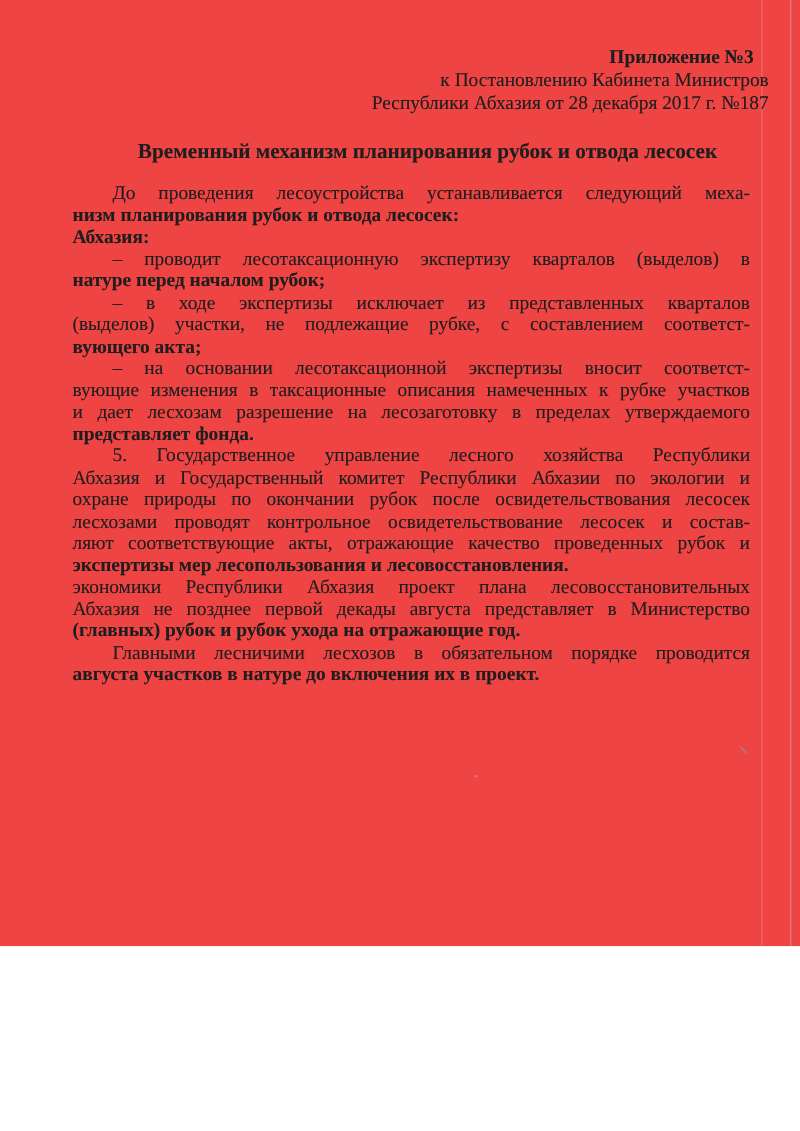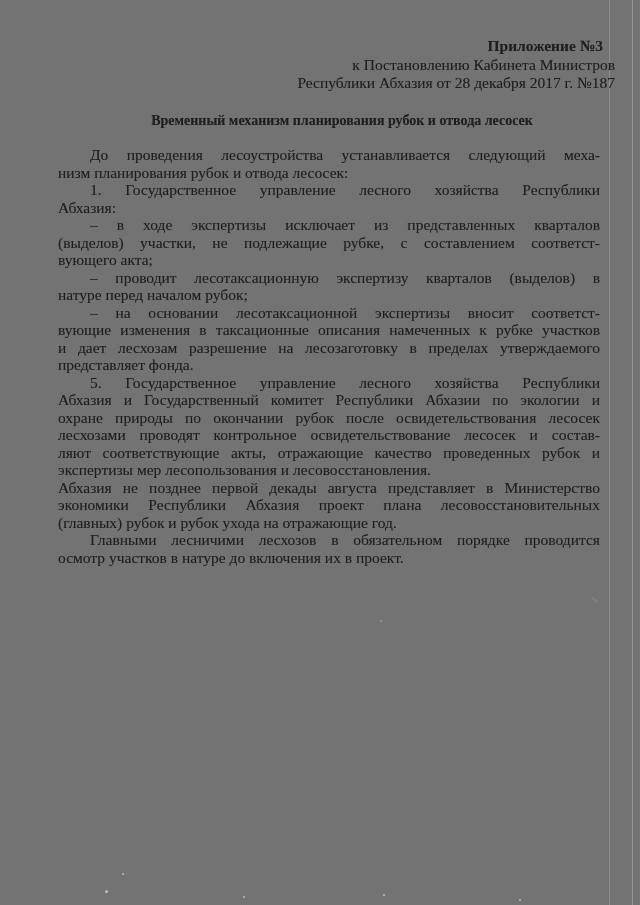--- a/index.html
+++ b/index.html
@@ -1,20 +1,20 @@
 <!DOCTYPE html>
 <html><head>
 <meta charset="utf-8">
 <style>
   html, body { margin: 0; padding: 0; background: #ffffff; }
   .page {
     position: relative;
     width: 640px;
-    height: 905px;
-    background: #737373;
+    height: 757px;
+    background: #ef4444;
     overflow: hidden;
     font-family: "Liberation Serif", "DejaVu Serif", serif;
     color: #1e1e1e;
     text-shadow: 0 0 0.5px rgba(30,30,30,0.35);
   }
   .header-block {
     position: absolute;
     top: 37px;
     left: 0;
     width: 615px;       
@@ -26,38 +26,38 @@
     font-weight: bold;
     padding-right: 12px;
   }
   .doc-title {
     position: absolute;
     top: 112px;
     left: 58px;
     width: 542px;
     text-align: center;
     font-weight: bold;
-    font-size: 14px;
+    font-size: 17px;
     line-height: 18px;
     transform: translateX(13px);
   }
   .doc-body {
     position: absolute;
     top: 146px;
     left: 58px;
     width: 542px;
     font-size: 15.5px;
     line-height: 17.5px;
   }
   .para { margin: 0; }
   .line {
     text-align: justify;
     text-align-last: justify;
   }
-  .line.last { text-align-last: left; }
+  .line.last { text-align-last: left; font-weight: bold; }
   .line.first { text-indent: 32px; }
   
   .edge-line-outer {
     position: absolute; left: 632px; top: 0; width: 1px; height: 905px;
     background: rgba(196,196,190,0.45);
   }
   .edge-line-inner {
     position: absolute; left: 609px; top: 0; width: 1px; height: 905px;
     background: rgba(210,210,204,0.28);
   }
@@ -93,54 +93,53 @@
   </div>
 
   <div class="doc-title">Временный механизм планирования рубок и отвода лесосек</div>
 
   <div class="doc-body" id="doc-body">
       <div class="para">
         <div class="line first">До проведения лесоустройства устанавливается следующий меха-</div>
         <div class="line last">низм планирования рубок и отвода лесосек:</div>
       </div>
       <div class="para">
-        <div class="line first">1. Государственное управление лесного хозяйства Республики</div>
         <div class="line last">Абхазия:</div>
+      </div>
+      <div class="para">
+        <div class="line first">– проводит лесотаксационную экспертизу кварталов (выделов) в</div>
+        <div class="line last">натуре перед началом рубок;</div>
       </div>
       <div class="para">
         <div class="line first">– в ходе экспертизы исключает из представленных кварталов</div>
         <div class="line">(выделов) участки, не подлежащие рубке, с составлением соответст-</div>
         <div class="line last">вующего акта;</div>
-      </div>
-      <div class="para">
-        <div class="line first">– проводит лесотаксационную экспертизу кварталов (выделов) в</div>
-        <div class="line last">натуре перед началом рубок;</div>
       </div>
       <div class="para">
         <div class="line first">– на основании лесотаксационной экспертизы вносит соответст-</div>
         <div class="line">вующие изменения в таксационные описания намеченных к рубке участков</div>
         <div class="line">и дает лесхозам разрешение на лесозаготовку в пределах утверждаемого</div>
         <div class="line last">представляет фонда.</div>
       </div>
       <div class="para">
         <div class="line first">5. Государственное управление лесного хозяйства Республики</div>
         <div class="line">Абхазия и Государственный комитет Республики Абхазии по экологии и</div>
         <div class="line">охране природы по окончании рубок после освидетельствования лесосек</div>
         <div class="line">лесхозами проводят контрольное освидетельствование лесосек и состав-</div>
         <div class="line">ляют соответствующие акты, отражающие качество проведенных рубок и</div>
         <div class="line last">экспертизы мер лесопользования и лесовосстановления.</div>
       </div>
       <div class="para">
+        <div class="line">экономики Республики Абхазия проект плана лесовосстановительных</div>
         <div class="line">Абхазия не позднее первой декады августа представляет в Министерство</div>
-        <div class="line">экономики Республики Абхазия проект плана лесовосстановительных</div>
         <div class="line last">(главных) рубок и рубок ухода на отражающие год.</div>
       </div>
       <div class="para">
         <div class="line first">Главными лесничими лесхозов в обязательном порядке проводится</div>
-        <div class="line last">осмотр участков в натуре до включения их в проект.</div>
+        <div class="line last">августа участков в натуре до включения их в проект.</div>
       </div>
     </div>
 
   <div class="smudge"></div>
   <div class="speck s1"></div>
   <div class="speck s2"></div>
   <div class="speck s3"></div>
   <div class="speck s4"></div>
   <div class="speck s5"></div>
   <div class="speck s6"></div>

